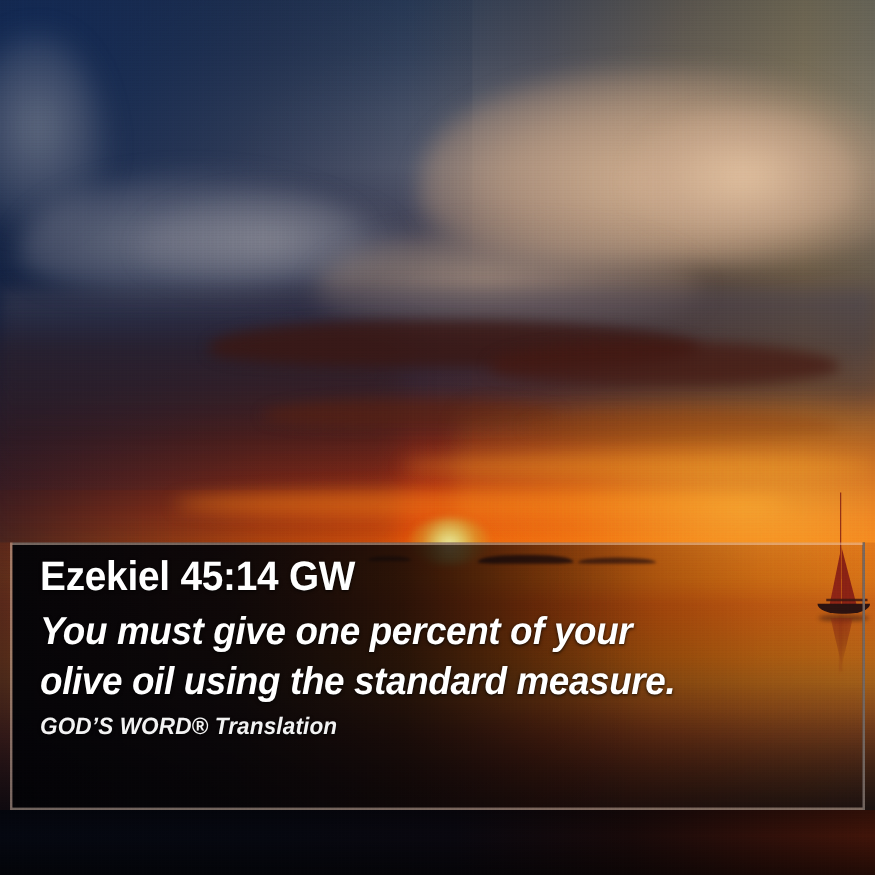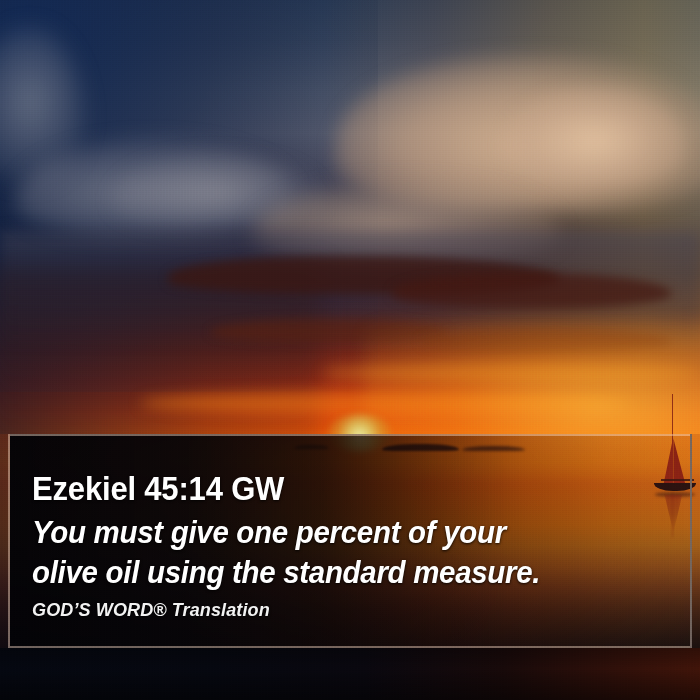--- a/index.html
+++ b/index.html
@@ -391,21 +391,20 @@
     background: linear-gradient(to right,
       rgba(0,0,0,0.40) 0%,
       rgba(0,0,0,0.22) 58%,
       rgba(0,0,0,0) 100%);
     pointer-events: none;
   }
 
   .overlay-content {
     position: relative;
     z-index: 2;
-    margin-top: 28px;
   }
 
   .verse-ref {
     margin: 0;
     color: #ffffff;
     font-size: 33px;
     font-weight: bold;
     line-height: 1.18;
     letter-spacing: -0.2px;
     transform: scaleX(0.94);

